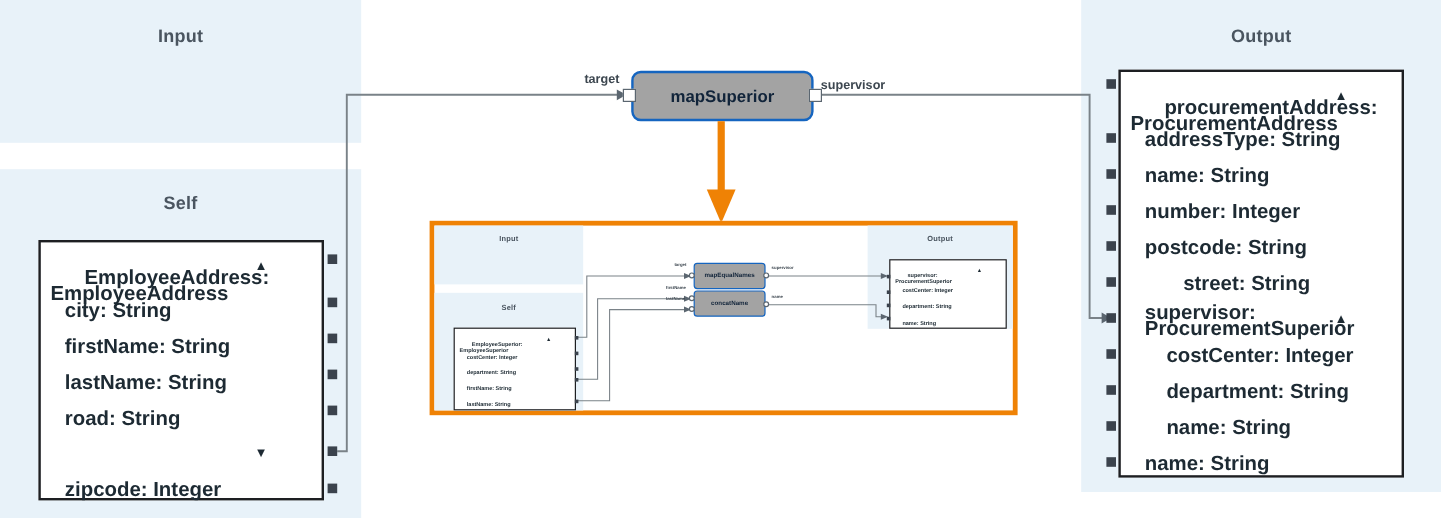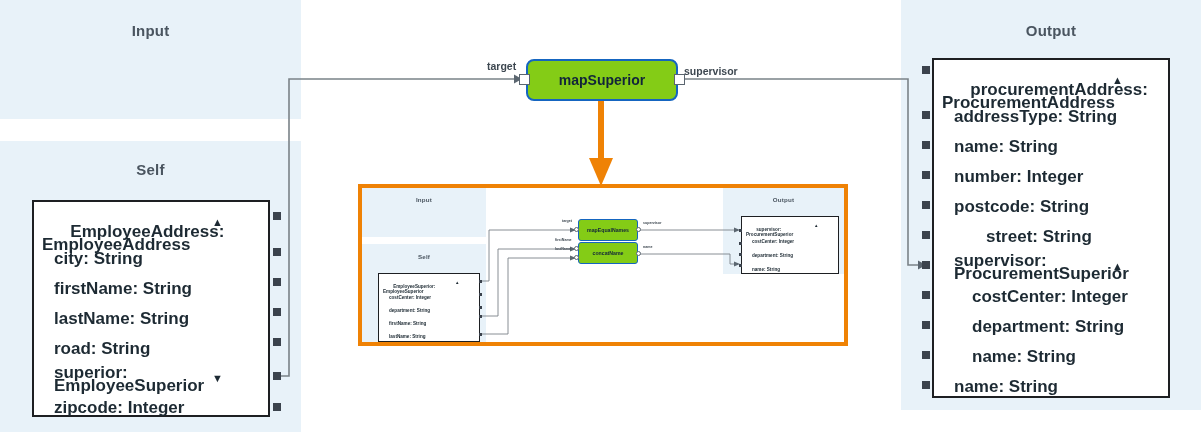--- a/index.html
+++ b/index.html
@@ -15,21 +15,21 @@
   
   .schema{position:absolute;background:#ffffff;border:2px solid #1d1f22;box-sizing:border-box;}
   .schema-row{position:relative;font-size:17px;font-weight:bold;color:#1d2a33;
               line-height:13px;white-space:pre;}
   .chev{position:absolute;font-size:11px;color:#1d2a33;font-weight:bold;}
 
   
   .port{position:absolute;width:8px;height:8px;background:#3b434d;}
 
   
-  .fnode{position:absolute;background:#84cc16;border:2px solid #1565c0;
+  .fnode{position:absolute;background:#a3a3a3;border:2px solid #1565c0;
          border-radius:8px;box-sizing:border-box;display:flex;align-items:center;
          justify-content:center;font-weight:bold;color:#11243a;}
   .fport{position:absolute;background:#ffffff;border:1.4px solid #5b6670;box-sizing:border-box;}
   .plabel{position:absolute;font-size:10.5px;color:#3d4750;white-space:nowrap;font-weight:bold;}
 
   
   svg.wires{position:absolute;left:0;top:0;overflow:visible;pointer-events:none;}
 
   
   .expander{position:absolute;border:4px solid #ef8205;background:#ffffff;box-sizing:border-box;}
@@ -70,22 +70,20 @@
     <div class="schema-row" style="position:absolute;left:8px;top:10px;">
       <span>EmployeeAddress:
 EmployeeAddress</span>
     </div>
     <span class="chev" style="left:178px;top:14px;">▲</span>
 
     <div class="schema-row" style="position:absolute;left:20px;top:50px;"><span>city: String</span></div>
     <div class="schema-row" style="position:absolute;left:20px;top:80px;"><span>firstName: String</span></div>
     <div class="schema-row" style="position:absolute;left:20px;top:110px;"><span>lastName: String</span></div>
     <div class="schema-row" style="position:absolute;left:20px;top:140px;"><span>road: String</span></div>
-    <div class="schema-row" style="position:absolute;left:20px;top:164px;"><span>superior:
-EmployeeSuperior</span></div>
     <span class="chev" style="left:178px;top:170px;">▼</span>
     <div class="schema-row" style="position:absolute;left:20px;top:199px;"><span>zipcode: Integer</span></div>
   </div>
 
   <div class="port" style="left:273px;top:212px;"></div>
   <div class="port" style="left:273px;top:248px;"></div>
   <div class="port" style="left:273px;top:278px;"></div>
   <div class="port" style="left:273px;top:308px;"></div>
   <div class="port" style="left:273px;top:338px;"></div>
   <div class="port" style="left:273px;top:372px;"></div>

